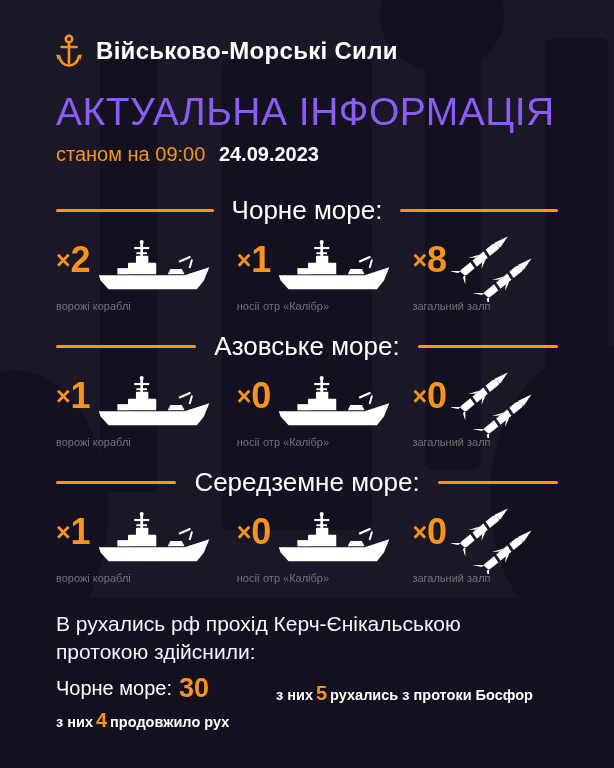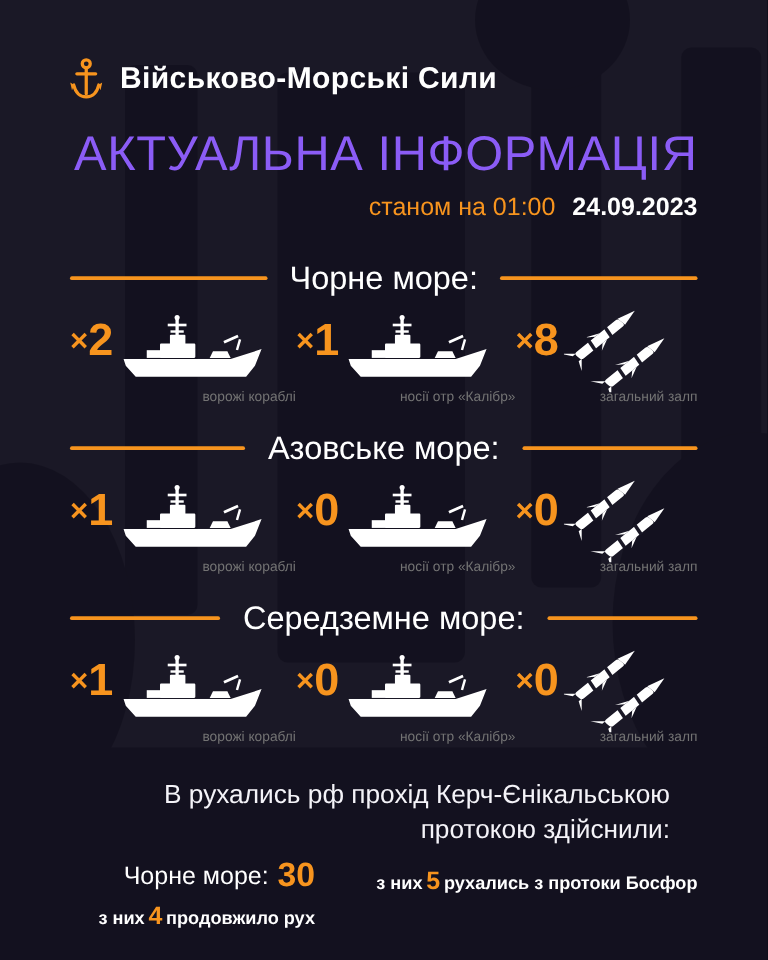--- a/index.html
+++ b/index.html
@@ -3,21 +3,21 @@
 <meta charset="utf-8">
 <style>
   html,body{margin:0;padding:0;background:#0d0b14;}
   .page{
     position:relative; width:614px; height:768px; overflow:hidden;
     background:#1a1826;
     font-family:"Liberation Sans", sans-serif;
     -webkit-font-smoothing:antialiased;
   }
   .watermark{position:absolute; inset:0; pointer-events:none;}
-  .content{position:relative; padding:46px 56px 0 56px; box-sizing:border-box; height:100%;text-align:right;}
+  .content{position:relative; padding:34px 56px 0 56px; box-sizing:border-box; height:100%;}
 
   .topbar{display:flex; align-items:center; gap:14px; height:34px;}
   .brand{color:#ffffff; font-size:24px; font-weight:bold; letter-spacing:.3px;}
 
   .title{margin:24px 0 0 0; color:#8b5cf6; font-size:39px; line-height:1.05;
          font-weight:400; letter-spacing:.5px;}
   .subtitle{margin-top:9px; font-size:20px; line-height:24px;}
   .as-of{color:#f7941e; font-weight:500;}
   .date{color:#ffffff; font-weight:bold; margin-left:8px;}
 
@@ -121,21 +121,21 @@
         <g fill="#f7941e">
           <path d="M3.4 22 L0.2 20 L1.6 26.2 Z"></path>
           <path d="M22.6 22 L25.8 20 L24.4 26.2 Z"></path>
         </g>
       </svg>
       <div class="brand">Військово-Морські Сили</div>
     </header>
 
     <h1 class="title">АКТУАЛЬНА ІНФОРМАЦІЯ</h1>
     <div class="subtitle">
-      <span class="as-of">станом на 01:00</span>
+      <span class="as-of">станом на 09:00</span>
       <span class="date">24.09.2023</span>
     </div>
 
     <section>
       <div class="sec-head">
         <span class="divider"></span>
         <h2>Чорне море:</h2>
         <span class="divider"></span>
       </div>
       <div class="row">

